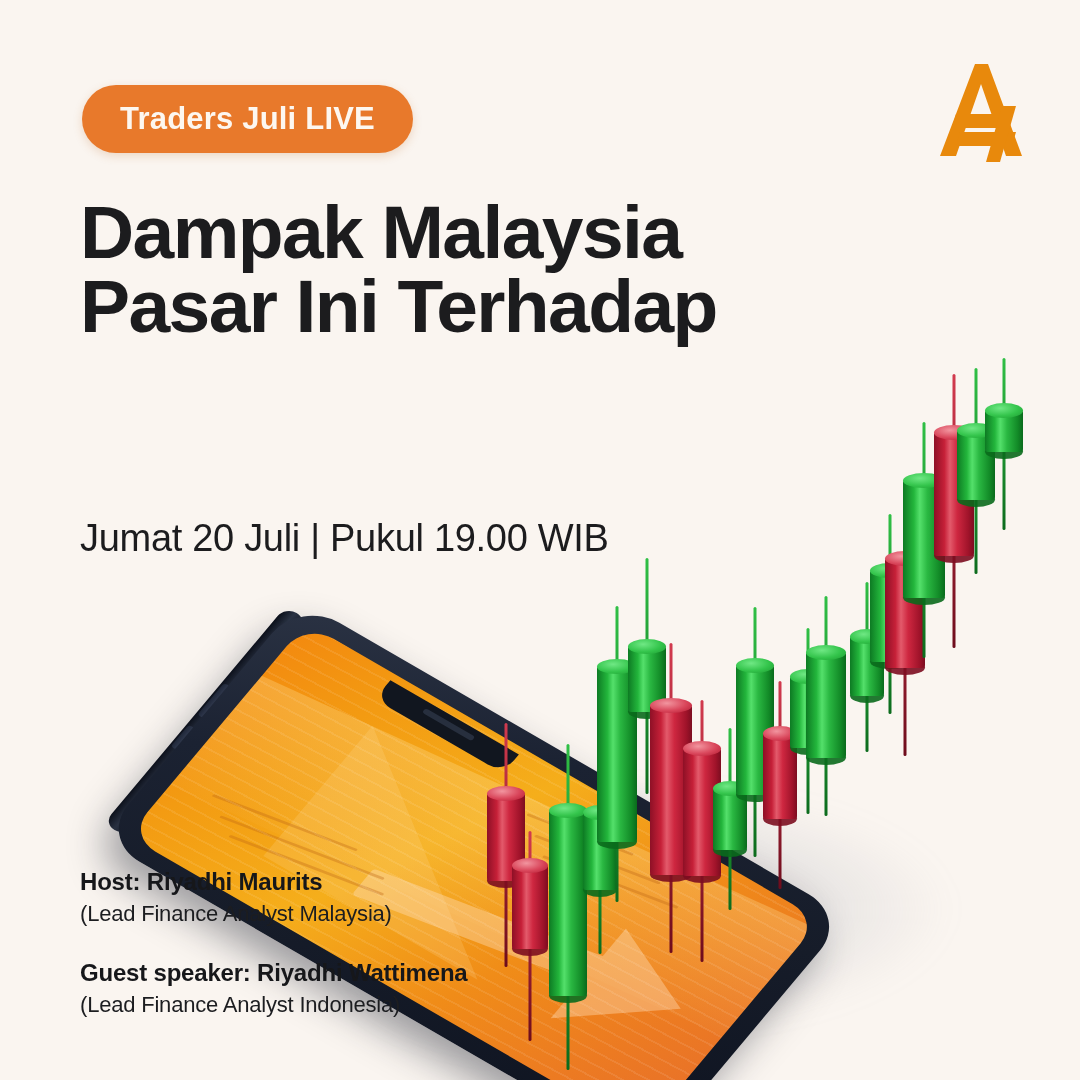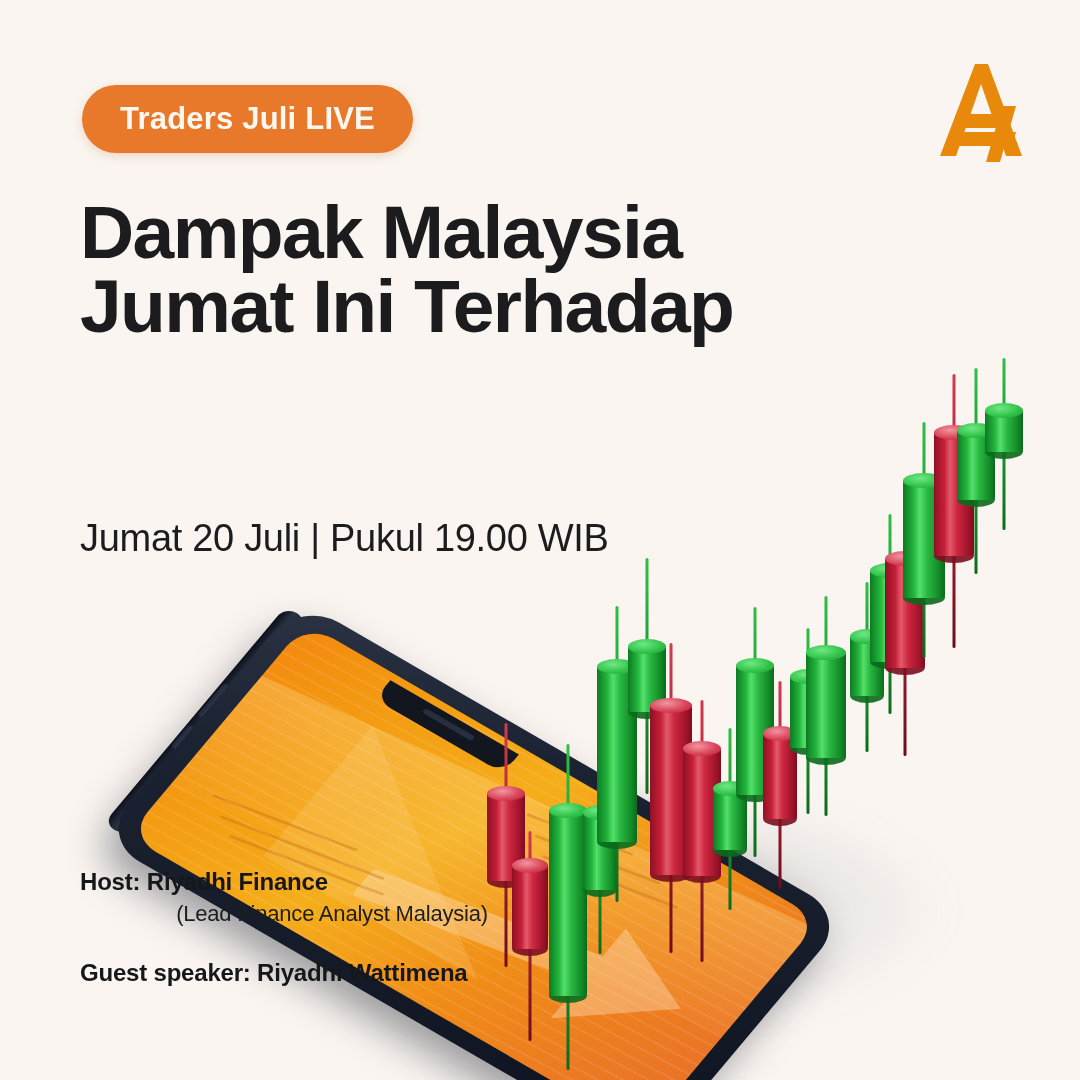--- a/index.html
+++ b/index.html
@@ -144,21 +144,21 @@
     color:#1C1C1E;font-size:38px;font-weight:normal;letter-spacing:-.3px;
     white-space:nowrap;
   }
   .credits{position:absolute;left:80px;top:868px;width:520px;}
   .credit-name{
     color:#16171A;font-size:24px;font-weight:bold;letter-spacing:-.2px;
     margin:0;white-space:nowrap;
   }
   .credit-role{
     color:#1C1D20;font-size:22px;font-weight:normal;letter-spacing:-.2px;
-    margin:5px 16px 0 0;white-space:nowrap;text-align:center;
+    margin:5px 16px 0 0;white-space:nowrap;
   }
   .credit-block{margin-bottom:32px;}
   .credit-block:last-child{margin-bottom:0;}
 
   
   .logo{position:absolute;left:930px;top:58px;width:100px;height:104px;}
 </style>
 </head>
 <body>
 
@@ -358,32 +358,33 @@
         </div>
       </div>
     </div>
 
   <div class="badge">
     <span>Traders Juli LIVE</span>
   </div>
 
   <div class="headline">
     <div>Dampak Malaysia</div>
-    <div>Jumat Ini Terhadap</div>
+    <div>Pasar Ini Terhadap</div>
   </div>
 
   <div class="datetime">Jumat 20 Juli | Pukul 19.00 WIB</div>
 
   <div class="credits">
     <div class="credit-block">
-      <p class="credit-name">Host: Riyadhi Finance</p>
+      <p class="credit-name">Host: Riyadhi Maurits</p>
       <p class="credit-role">(Lead Finance Analyst Malaysia)</p>
     </div>
     <div class="credit-block">
       <p class="credit-name">Guest speaker: Riyadhi Wattimena</p>
+      <p class="credit-role">(Lead Finance Analyst Indonesia)</p>
     </div>
   </div>
 
   <div class="logo">
     <svg width="100" height="104" viewBox="0 0 100 104">
       <g id="logo-paths" fill="#E8890C">
         <path d="M45 6 L58 6 L92 98 L76 98 L51 26 L26 98 L10 98 Z"></path>
         <path d="M26 56 L80 56 L76 70 L22 70 Z"></path>
         <path d="M30 74 L86 74 L82 88 L26 88 Z"></path>
         <path d="M72 48 L86 48 L70 104 L56 104 Z"></path>

